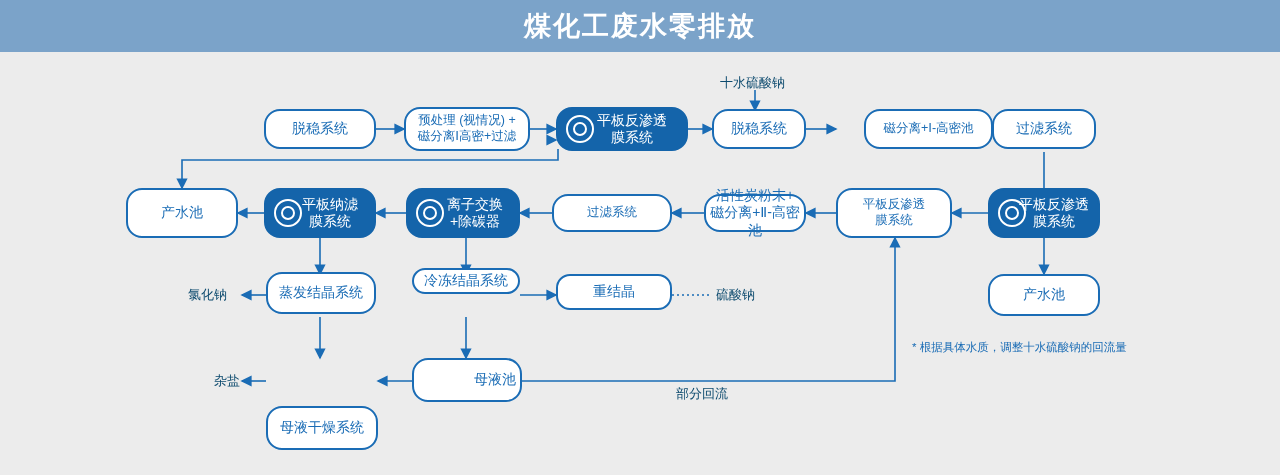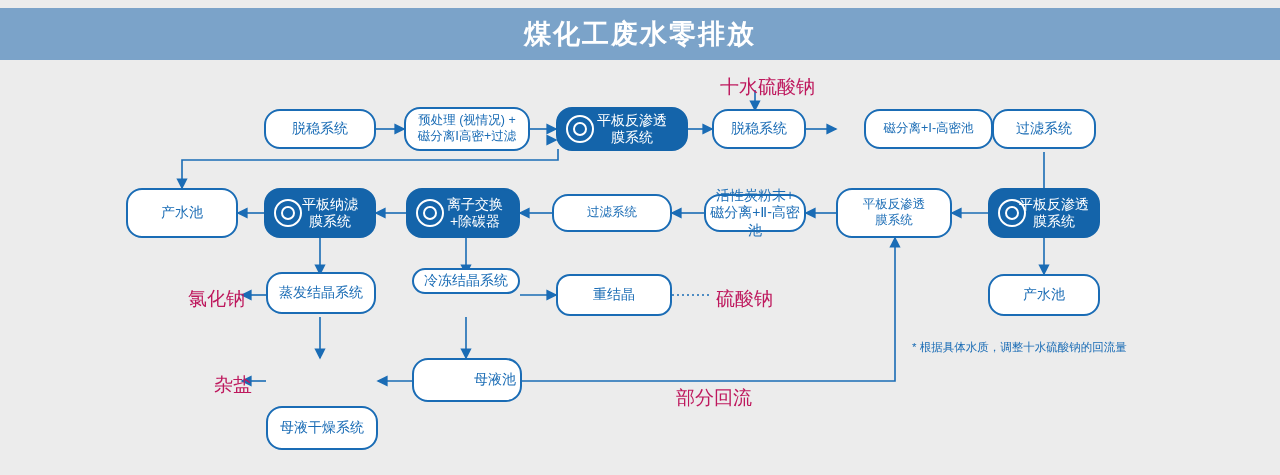--- a/index.html
+++ b/index.html
@@ -4,21 +4,21 @@
 <style>
   html,body{margin:0;padding:0;}
   body{
     width:1280px;height:475px;
     background:#ececec;
     font-family:"Liberation Sans","DejaVu Sans",sans-serif;
     overflow:hidden;
     position:relative;
   }
   #header{
-    position:absolute;left:0;top:8px;width:1280px;height:52px;
+    position:absolute;left:0;top:0;width:1280px;height:52px;
     background:#7ba3c9;
     display:flex;align-items:center;justify-content:center;
   }
   #header .title{
     color:#ffffff;font-size:27px;font-weight:bold;letter-spacing:2px;
   }
   #canvas{
     position:absolute;left:0;top:52px;width:1280px;height:423px;
   }
   svg.lines{position:absolute;left:0;top:0;width:1280px;height:423px;pointer-events:none;}
@@ -51,22 +51,22 @@
     border:2px solid #ffffff;
     display:flex;align-items:center;justify-content:center;
   }
   .membrane-icon i{
     display:block;width:10px;height:10px;border-radius:50%;
     border:2px solid #ffffff;
   }
 
   .lbl{
     position:absolute;
-    color:#be185d;
-    font-size:19px;
+    color:#0c4a6e;
+    font-size:13px;
     white-space:nowrap;
   }
   .note{
     position:absolute;color:#1a6cb5;font-size:11.5px;white-space:nowrap;
   }
 </style>
 </head>
 <body>
 
 <div id="header">
@@ -201,21 +201,21 @@
   </div>
 
   <div class="node" style="left:266px;top:220px;width:110px;height:42px;">
     <span class="txt">蒸发结晶系统</span>
   </div>
 
   <div class="node" style="left:412px;top:216px;width:108px;height:26px;">
     <span class="txt">冷冻结晶系统</span>
   </div>
 
-  <div class="node" style="left:556px;top:222px;width:116px;height:42px;border-radius:14px;">
+  <div class="node" style="left:556px;top:222px;width:116px;height:36px;border-radius:14px;">
     <span class="txt">重结晶</span>
   </div>
 
   <div class="node" style="left:988px;top:222px;width:112px;height:42px;">
     <span class="txt">产水池</span>
   </div>
 
   <div class="node" style="left:266px;top:306px;width:112px;height:44px;margin-top:48px;">
     <span class="txt">母液干燥系统</span>
   </div>

